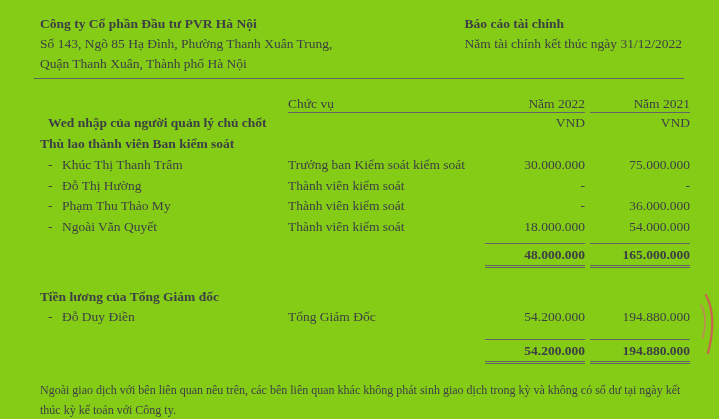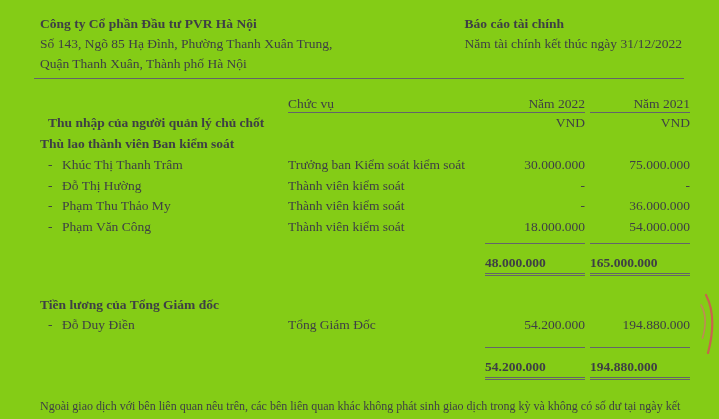--- a/index.html
+++ b/index.html
@@ -49,24 +49,24 @@
 
   .h2-row { height: 21px; line-height: 19px; }
 
   .data-row { line-height: 20.5px; }
 
   .total-row { margin-top: 6px; }
   .total-row2 { margin-top: 11px; }
   .total-cell {
     border-top: 1.2px solid #63646a;
     border-bottom: 3.5px double #63646a;
-    padding: 11px 0 2px;
+    padding: 3px 0 2px;
     line-height: 16px;
     font-weight: bold;
-    text-align: left;
+    text-align: right;
   }
 
   .sec2-head { margin-top: 19px; line-height: 20px; }
 
   .footer-note {
     margin-top: 16px;
     width: 662px;
     font-size: 12px;
     line-height: 20px;
   }
@@ -101,21 +101,21 @@
   <div class="grid cols-row">
     <div class="cell"></div>
     <div class="cell"></div>
     <div class="cell pos uline">Chức vụ</div>
     <div class="cell num uline">Năm 2022</div>
     <div class="cell"></div>
     <div class="cell num uline">Năm 2021</div>
   </div>
 
   <div class="grid vnd-row">
-    <div class="cell span-left b">Thu nhập của người quản lý chủ chốt</div>
+    <div class="cell span-left b">Wed nhập của người quản lý chủ chốt</div>
     <div class="cell num">VND</div>
     <div class="cell"></div>
     <div class="cell num">VND</div>
   </div>
 
   <div class="h2-row b">Thù lao thành viên Ban kiểm soát</div>
 
   <div class="grid data-row">
     <div>-</div>
     <div>Khúc Thị Thanh Trâm</div>
@@ -135,21 +135,21 @@
   <div class="grid data-row">
     <div>-</div>
     <div>Phạm Thu Thảo My</div>
     <div class="pos">Thành viên kiểm soát</div>
     <div class="num">-</div>
     <div></div>
     <div class="num">36.000.000</div>
   </div>
   <div class="grid data-row">
     <div>-</div>
-    <div>Phạm Văn Công</div>
+    <div>Ngoài Văn Quyết</div>
     <div class="pos">Thành viên kiểm soát</div>
     <div class="num">18.000.000</div>
     <div></div>
     <div class="num">54.000.000</div>
   </div>
 
   <div class="grid total-row">
     <div></div>
     <div></div>
     <div></div>

